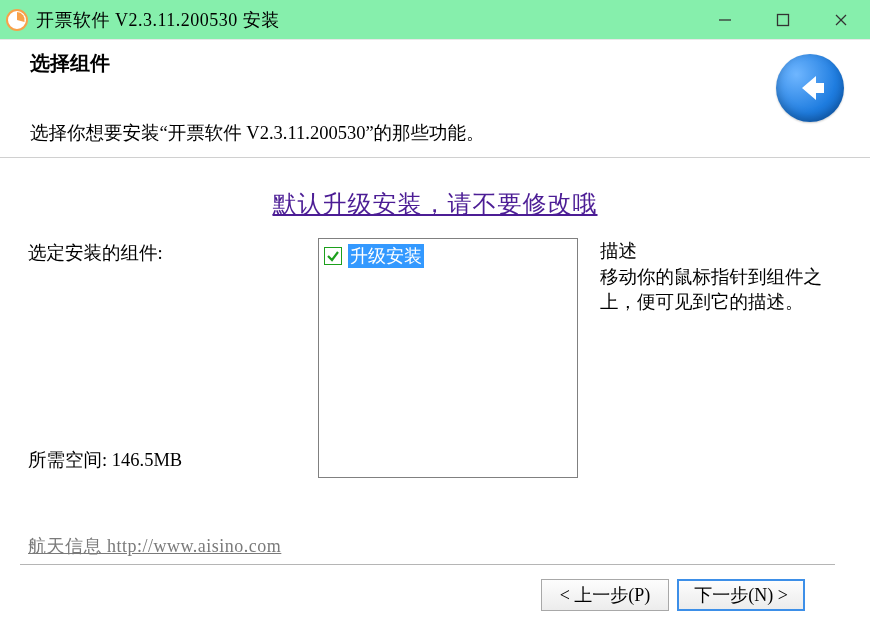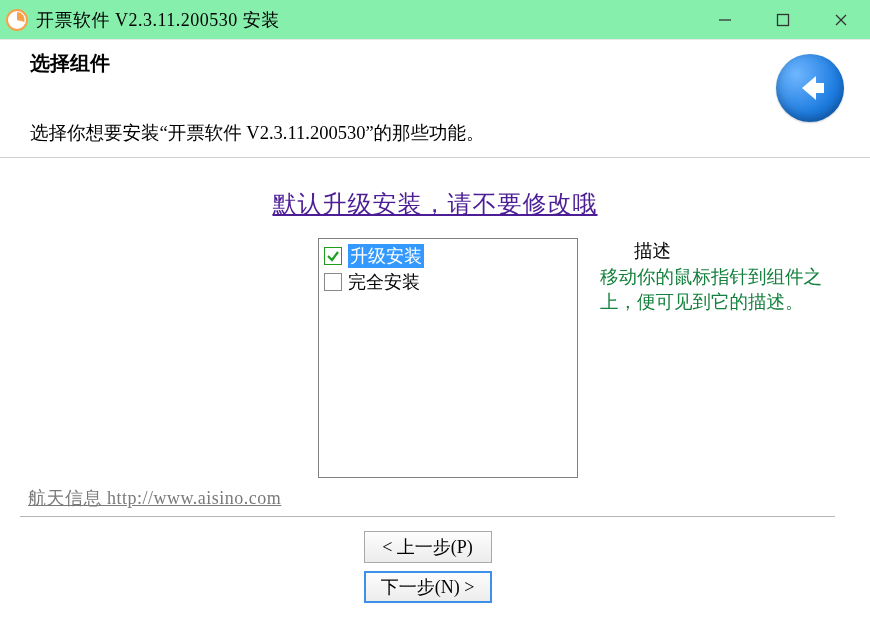--- a/index.html
+++ b/index.html
@@ -115,23 +115,23 @@
   }
   .list-item.unchecked .cb { border-color:#888; }
   .list-item .cb svg { display:block; }
   .list-item .item-text { }
   .list-item.selected .item-text {
     background:#3399ff;
     color:#fff;
     padding:0 2px;
   }
   .col-right { flex:1; }
-  .desc-title { margin-bottom:2px;margin-left:34px; }
+  .desc-title { margin-bottom:2px; }
   .desc-box {
-    color:#15803d;
+    color:#000000;
     line-height:1.35;
     padding-right:4px;
   }
 
   
   .footer {
     position:absolute;
     left:0; right:15px;
     bottom:0;
     padding:0 20px 12px 20px;
@@ -143,21 +143,20 @@
     color:#7a7a7a;
     letter-spacing:0.5px;
     padding-left:8px;
   }
   .sep { height:1px; background:#b5b5b5; margin:6px 0 14px 0; }
   .btn-row {
     display:flex;
     justify-content:flex-end;
     align-items:center;
     gap:8px;
-    flex-direction:column;
   }
   .wiz-btn {
     font-family:"SimSun","NSimSun",serif;
     font-size:18px;
     padding:3px 10px;
     min-width:128px;
     height:32px;
     background:linear-gradient(#fdfdfd,#ececec);
     border:1px solid #a8a8a8;
     display:flex; align-items:center; justify-content:center;
@@ -209,35 +208,33 @@
     </svg>
   </div>
 </div>
 <div class="divider"></div>
 
 <div class="main">
   <div class="warning">默认升级安装，请不要修改哦</div>
 
   <div class="columns">
     <div class="col-left">
+      <div class="label-sel">选定安装的组件:</div>
+      <div class="space-req">所需空间: 146.5MB</div>
     </div>
 
     <div class="listbox">
       <div class="list-item selected">
         <span class="cb">
           <svg width="14" height="14" viewBox="0 0 14 14">
             <path d="M2 7 L6 11 L12 3" fill="none" stroke="#1ca01c" stroke-width="2.2"></path>
           </svg>
         </span>
         <span class="item-text">升级安装</span>
       </div>
-      <div class="list-item unchecked">
-        <span class="cb"></span>
-        <span class="item-text">完全安装</span>
-      </div>
     </div>
 
     <div class="col-right">
       <div class="desc-title">描述</div>
       <div class="desc-box">移动你的鼠标指针到组件之上，便可见到它的描述。</div>
     </div>
   </div>
 </div>
 
 <div class="footer">

